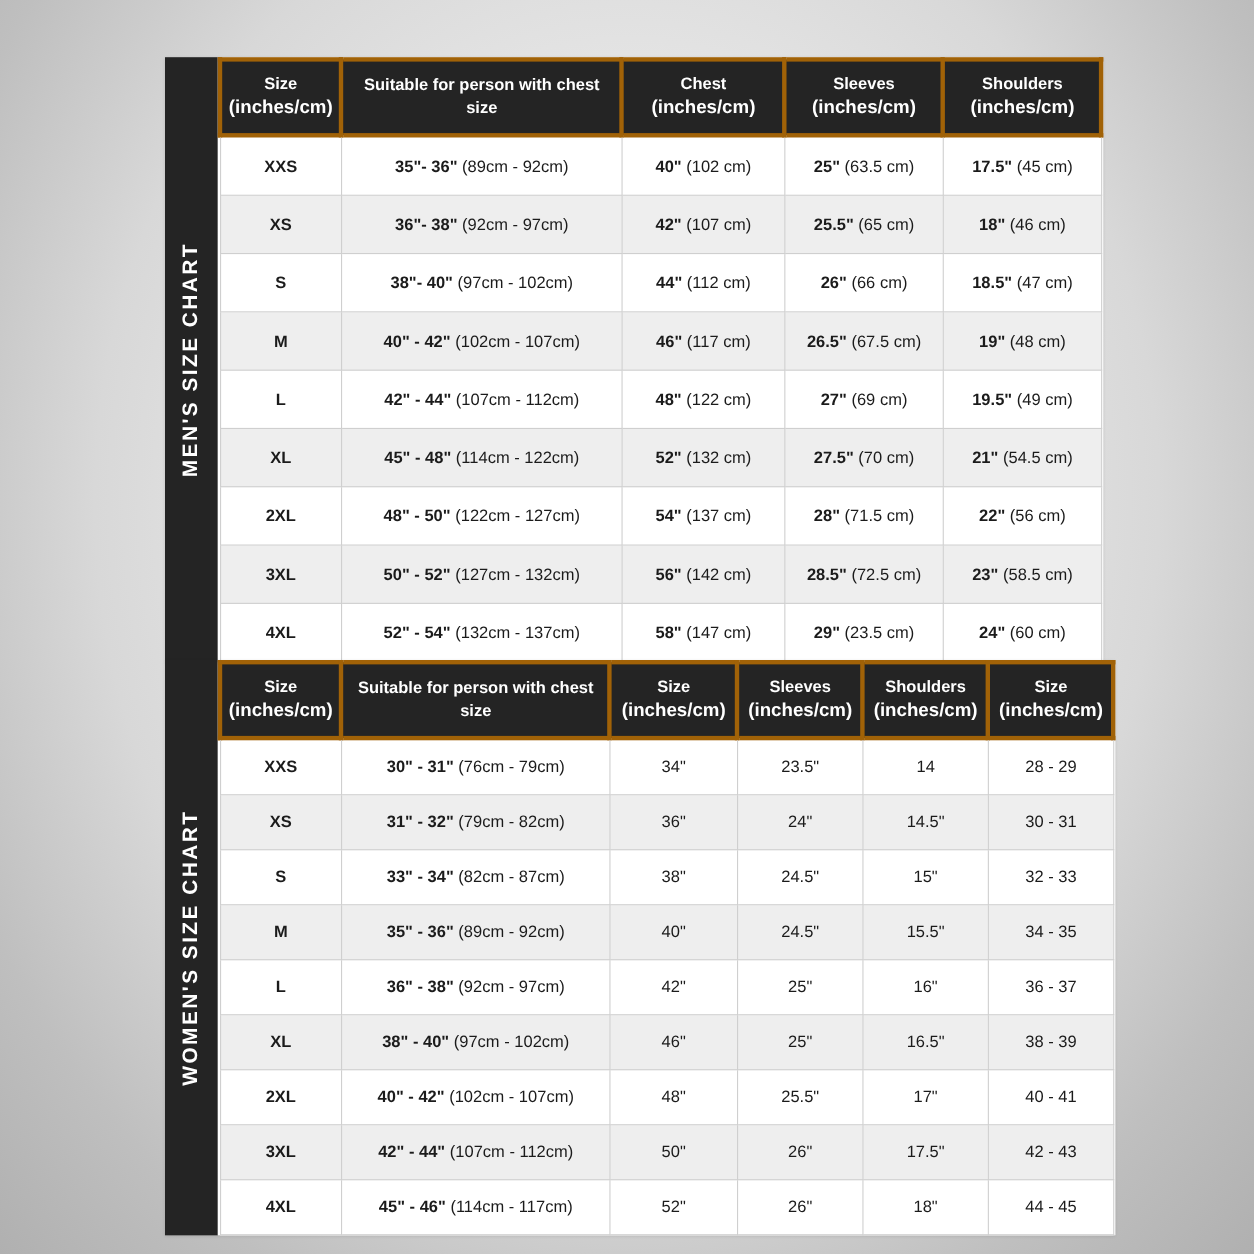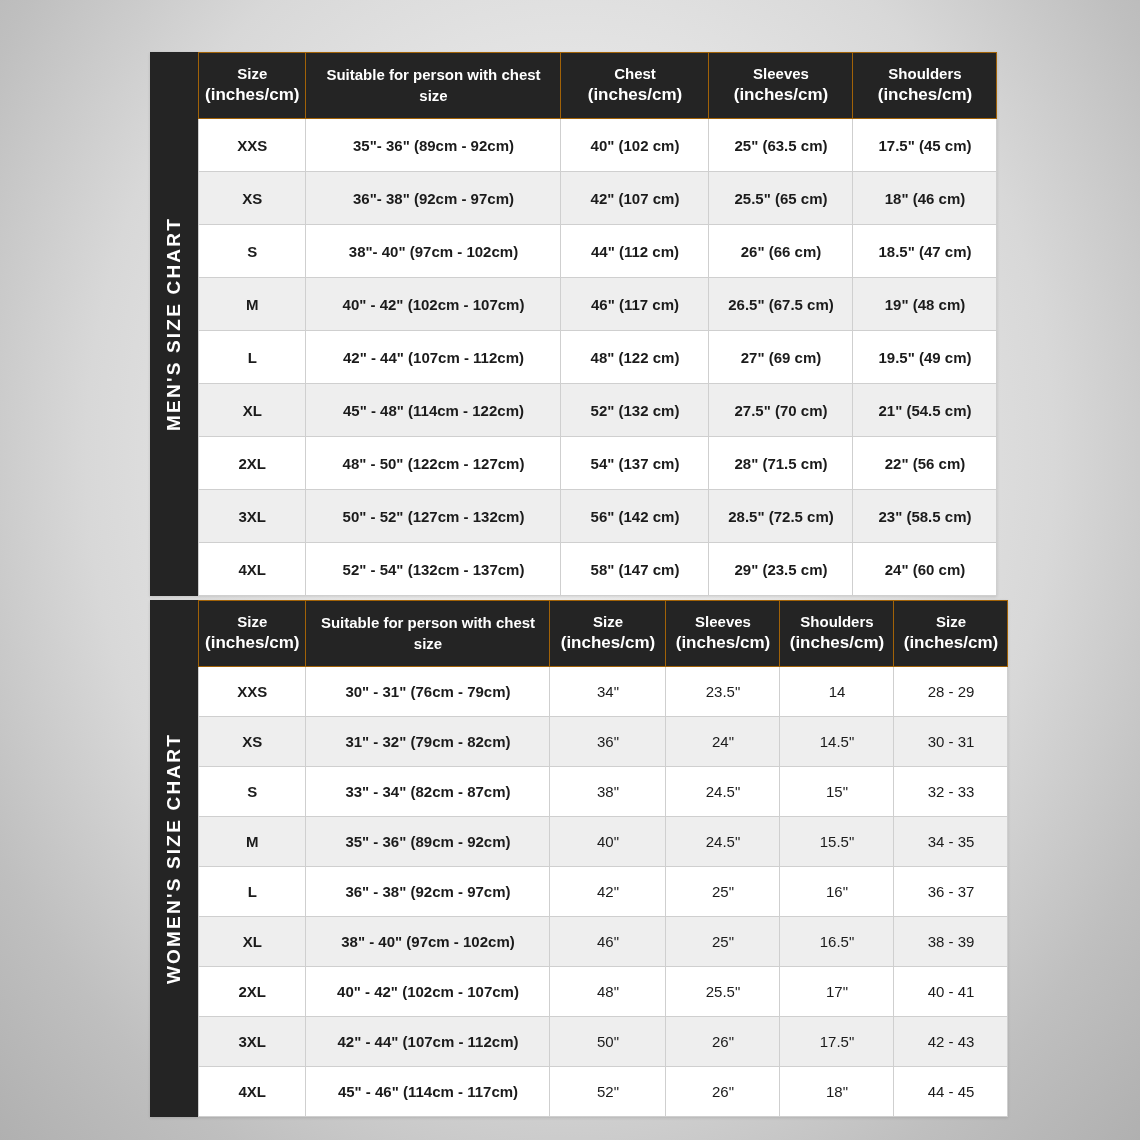--- a/index.html
+++ b/index.html
@@ -55,41 +55,41 @@
   table.size-table th,
   table.size-table td {
     border: 1px solid #cfcfcf;
     text-align: center;
     vertical-align: middle;
     color: #1b1b1b;
   }
   table.size-table thead th {
     background: #242424;
     color: #ffffff;
-    border: 1px solid #a16207;
+    border: 4px solid #a16207;
     font-weight: bold;
     line-height: 1.35;
     padding: 11px 6px;
   }
   .th-main { font-size: 15px; display: block; }
   .th-sub { font-size: 17px; display: block; font-weight: bold; }
 
   table.size-table tbody td {
     height: 50px;
     font-size: 15px;
   }
   table.size-table tbody tr:nth-child(even) td {
     background: #eeeeee;
   }
   table.size-table tbody tr:nth-child(odd) td {
     background: #ffffff;
   }
   td.size-cell { font-weight: bold; font-size: 15.5px; }
   td.val-cell .bold { font-weight: bold; }
-  td.val-cell .light { font-weight: bold; }
+  td.val-cell .light { font-weight: normal; }
   td.plain-cell { font-weight: normal; }
 
   
   #mens-chart col.c0 { width: 88px; }
   #mens-chart col.c1 { width: 255px; }
   #mens-chart col.c2 { width: 148px; }
   #mens-chart col.c3 { width: 144px; }
   #mens-chart col.c4 { width: 144px; }
 
   

